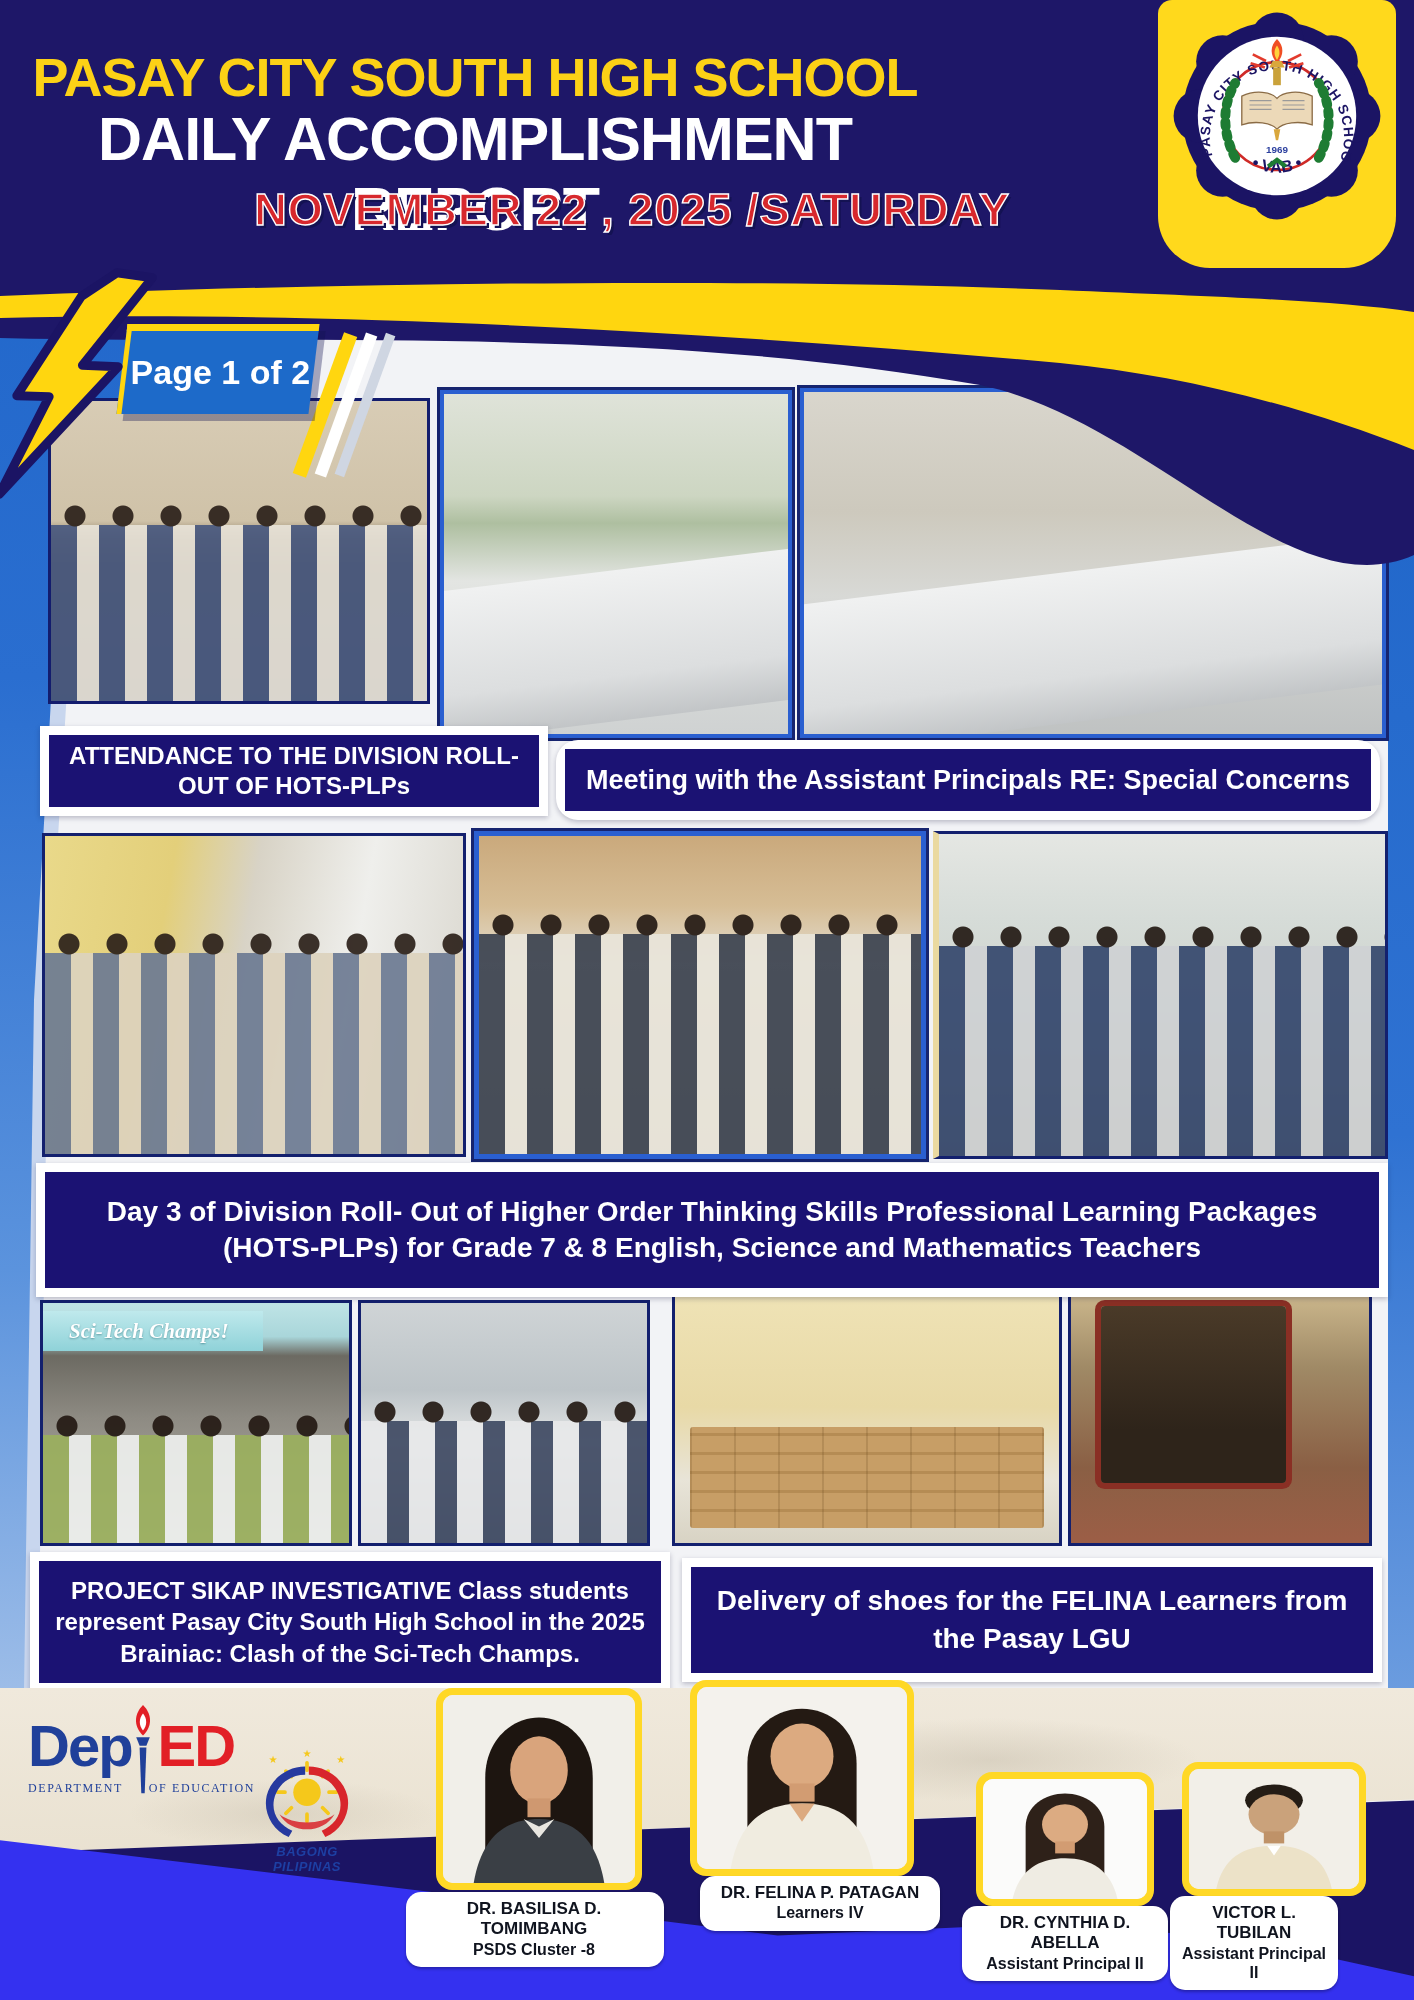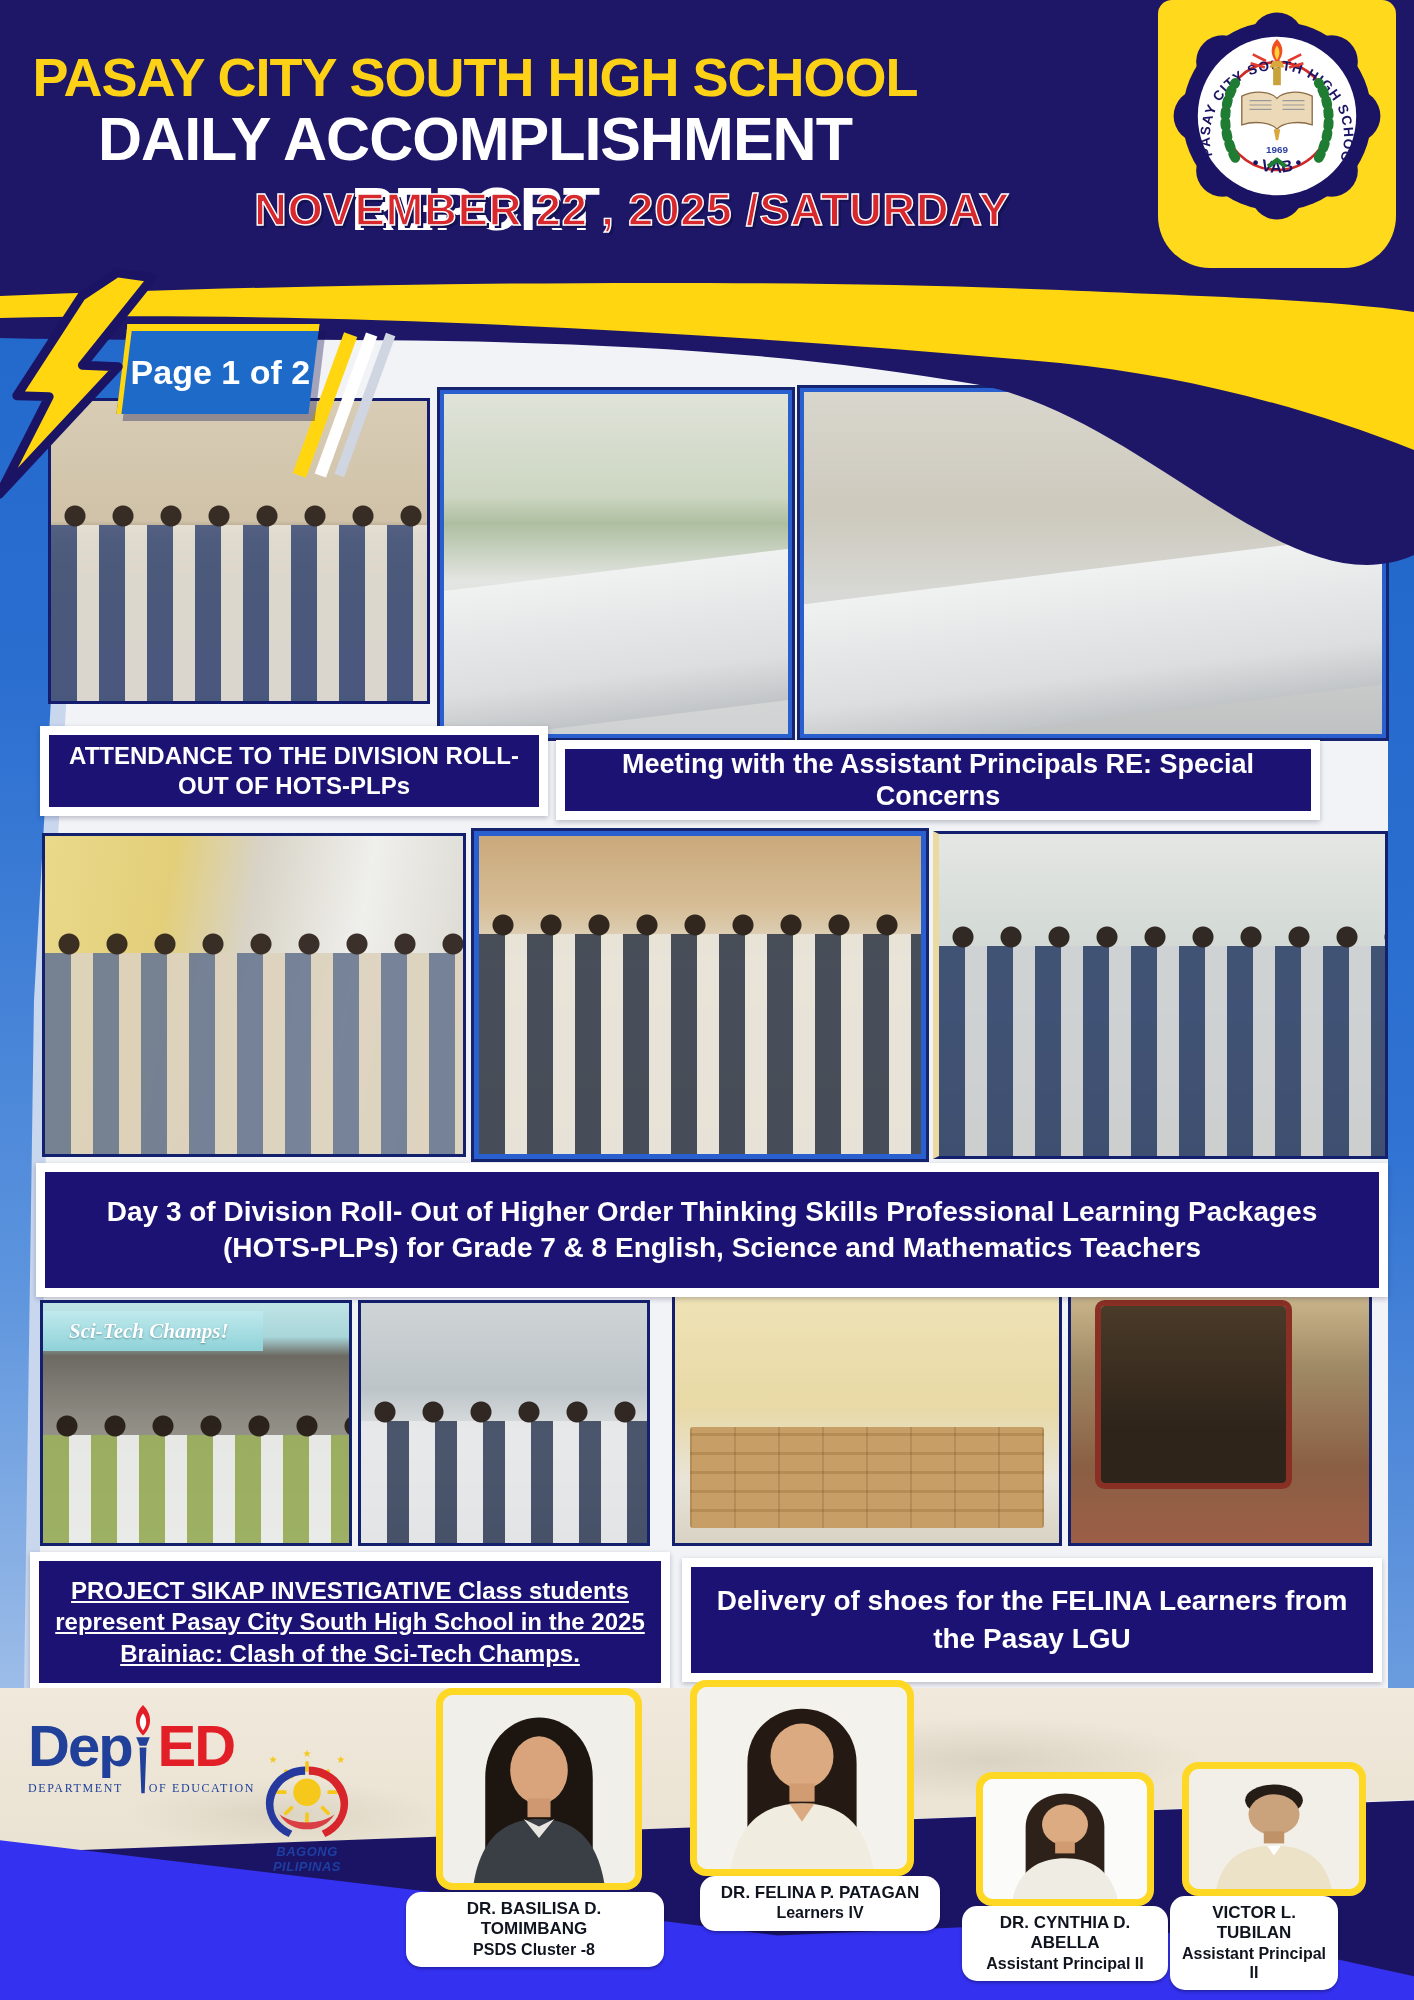--- a/index.html
+++ b/index.html
@@ -66,26 +66,26 @@
     padding-left:26px; }
   .scitech-strip span { font-family:"Liberation Serif", serif; font-style:italic; font-weight:bold;
     color:#ffffff; font-size:21px; text-shadow:0 1px 2px rgba(0,60,70,.4); }
 
   
   .plate { position:absolute; z-index:11; background:#ffffff; box-shadow:0 2px 5px rgba(20,20,60,.25); }
   .plate .inner { position:absolute; inset:9px; background:#1b1273; color:#fff; display:flex;
     align-items:center; justify-content:center; text-align:center; font-weight:bold; }
   .cap1 { left:40px;  top:726px;  width:508px;  height:90px; }
   .cap1 .inner { font-size:24px; line-height:1.25; padding:0 18px; }
-  .cap2 { left:556px; top:740px;  width:764px;  height:80px; }
+  .cap2 { left:556px; top:740px;  width:824px;  height:80px;border-radius:22px; }
   .cap2 .inner { font-size:27px; line-height:1.2; padding:0 10px; }
   .cap3 { left:36px;  top:1163px; width:1352px; height:134px; }
   .cap3 .inner { font-size:28px; line-height:1.3; padding:0 38px; }
   .cap4 { left:30px;  top:1552px; width:640px;  height:140px; }
-  .cap4 .inner { font-size:24px; line-height:1.3; padding:0 12px;text-decoration:underline; }
+  .cap4 .inner { font-size:24px; line-height:1.3; padding:0 12px; }
   .cap5 { left:682px; top:1558px; width:700px;  height:124px; }
   .cap5 .inner { font-size:28px; line-height:1.35; padding:0 14px; }
 
   
   .header-swoosh { position:absolute; z-index:20; left:0; top:0; width:1414px; height:640px; pointer-events:none; }
   .school-name { position:absolute; z-index:21; left:0; top:46px; width:950px; text-align:center;
     color:#fcd116; font-size:54px; font-weight:bold; letter-spacing:-1px; }
   .report-title { position:absolute; z-index:21; left:0; top:104px; width:950px; text-align:center;
     color:#ffffff; font-size:61px; font-weight:bold; letter-spacing:-1px; }
   .date-line { position:absolute; z-index:21; left:0; top:184px; width:1010px; text-align:right;

